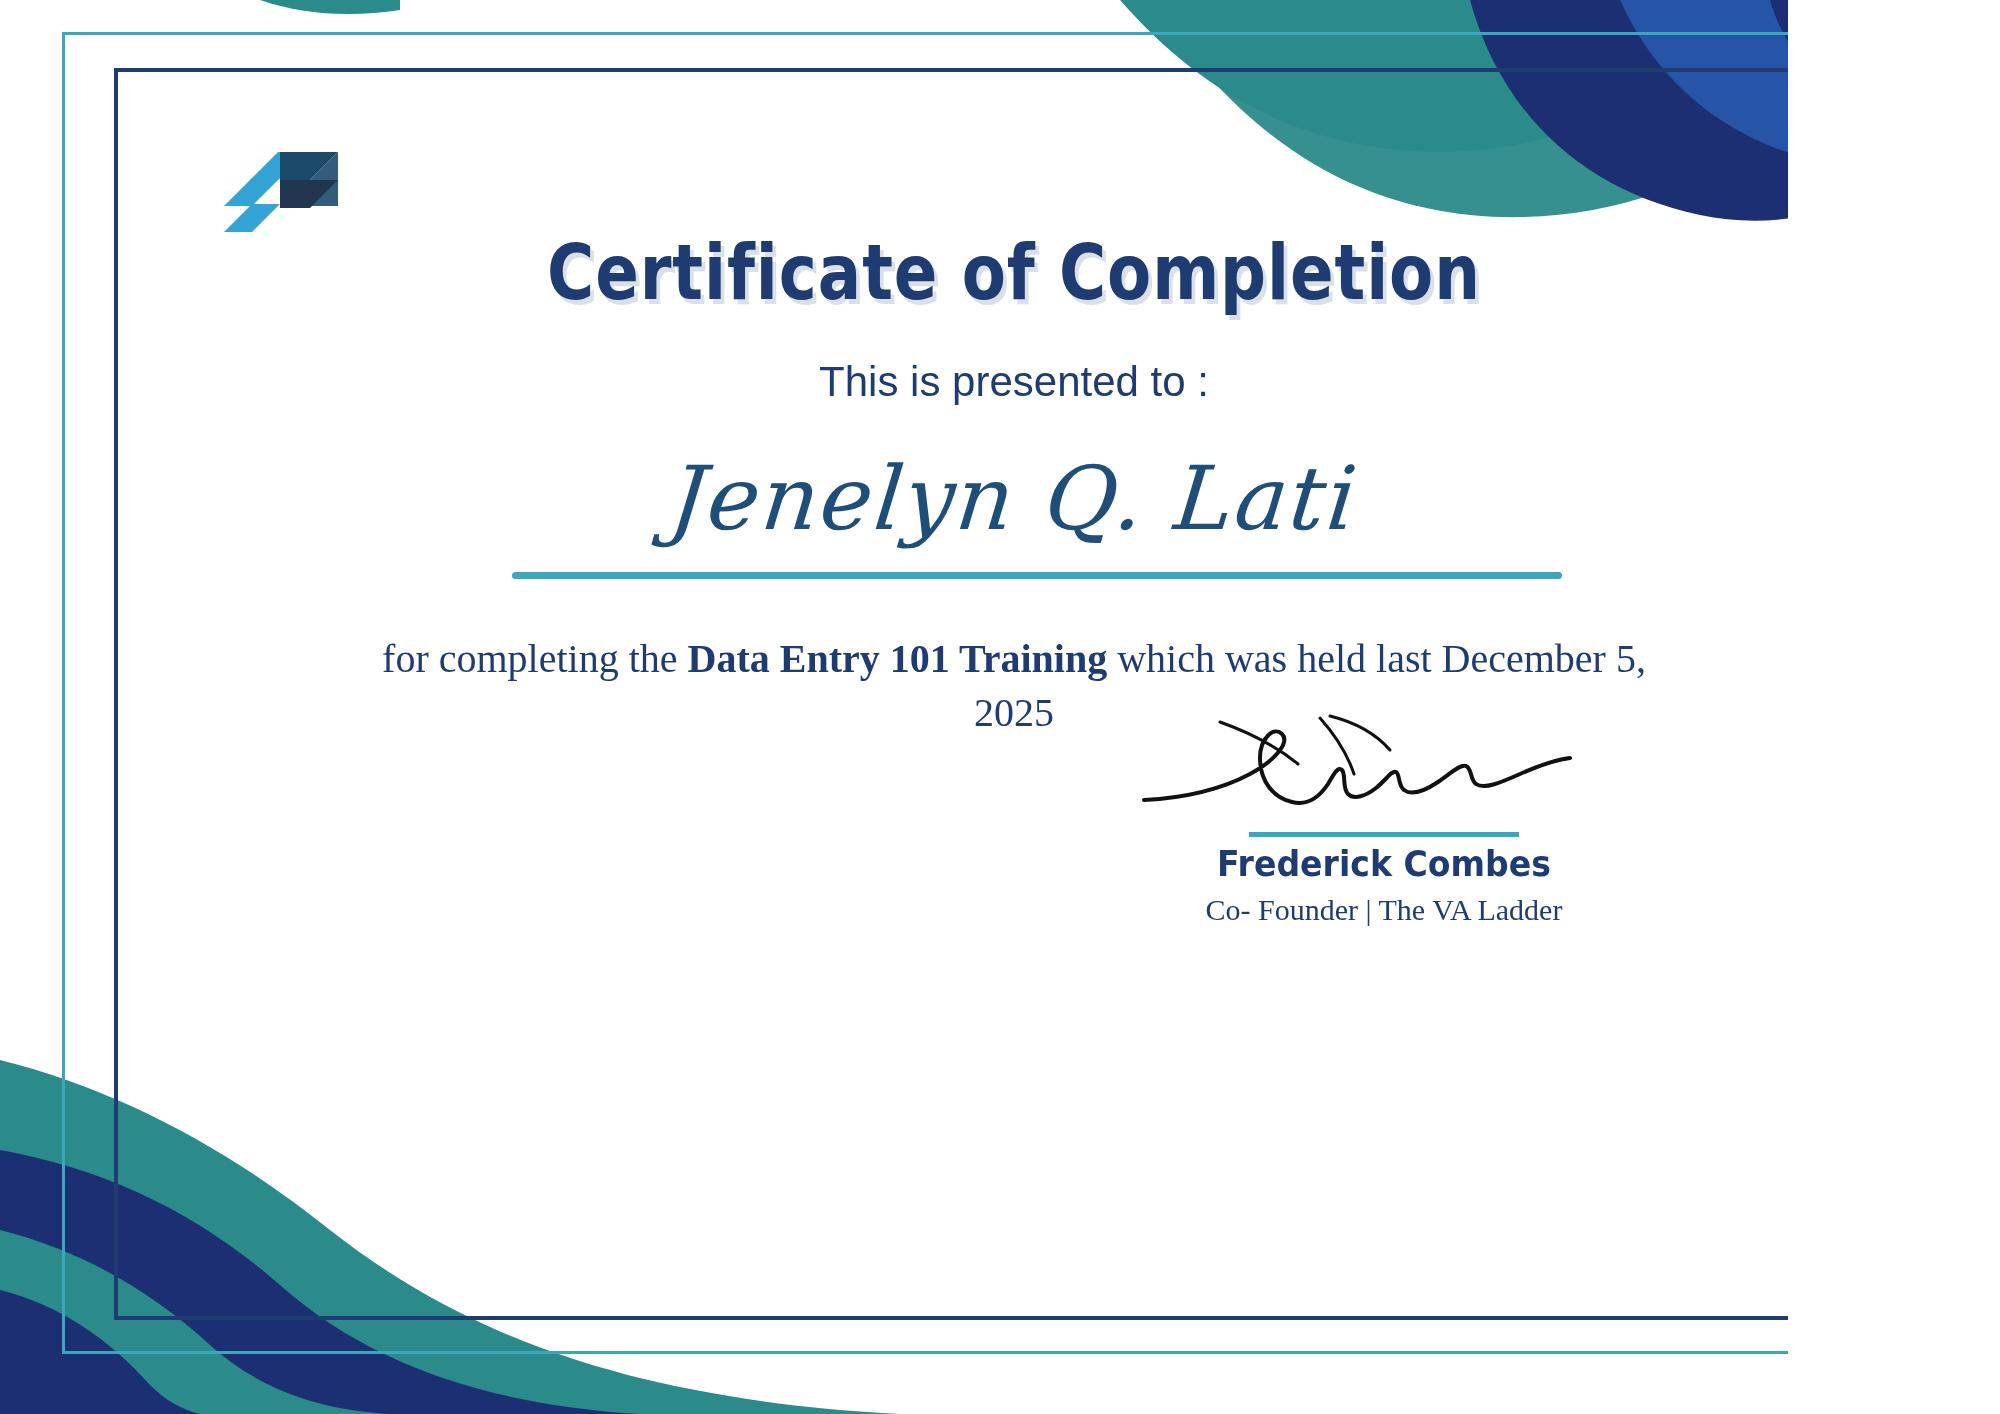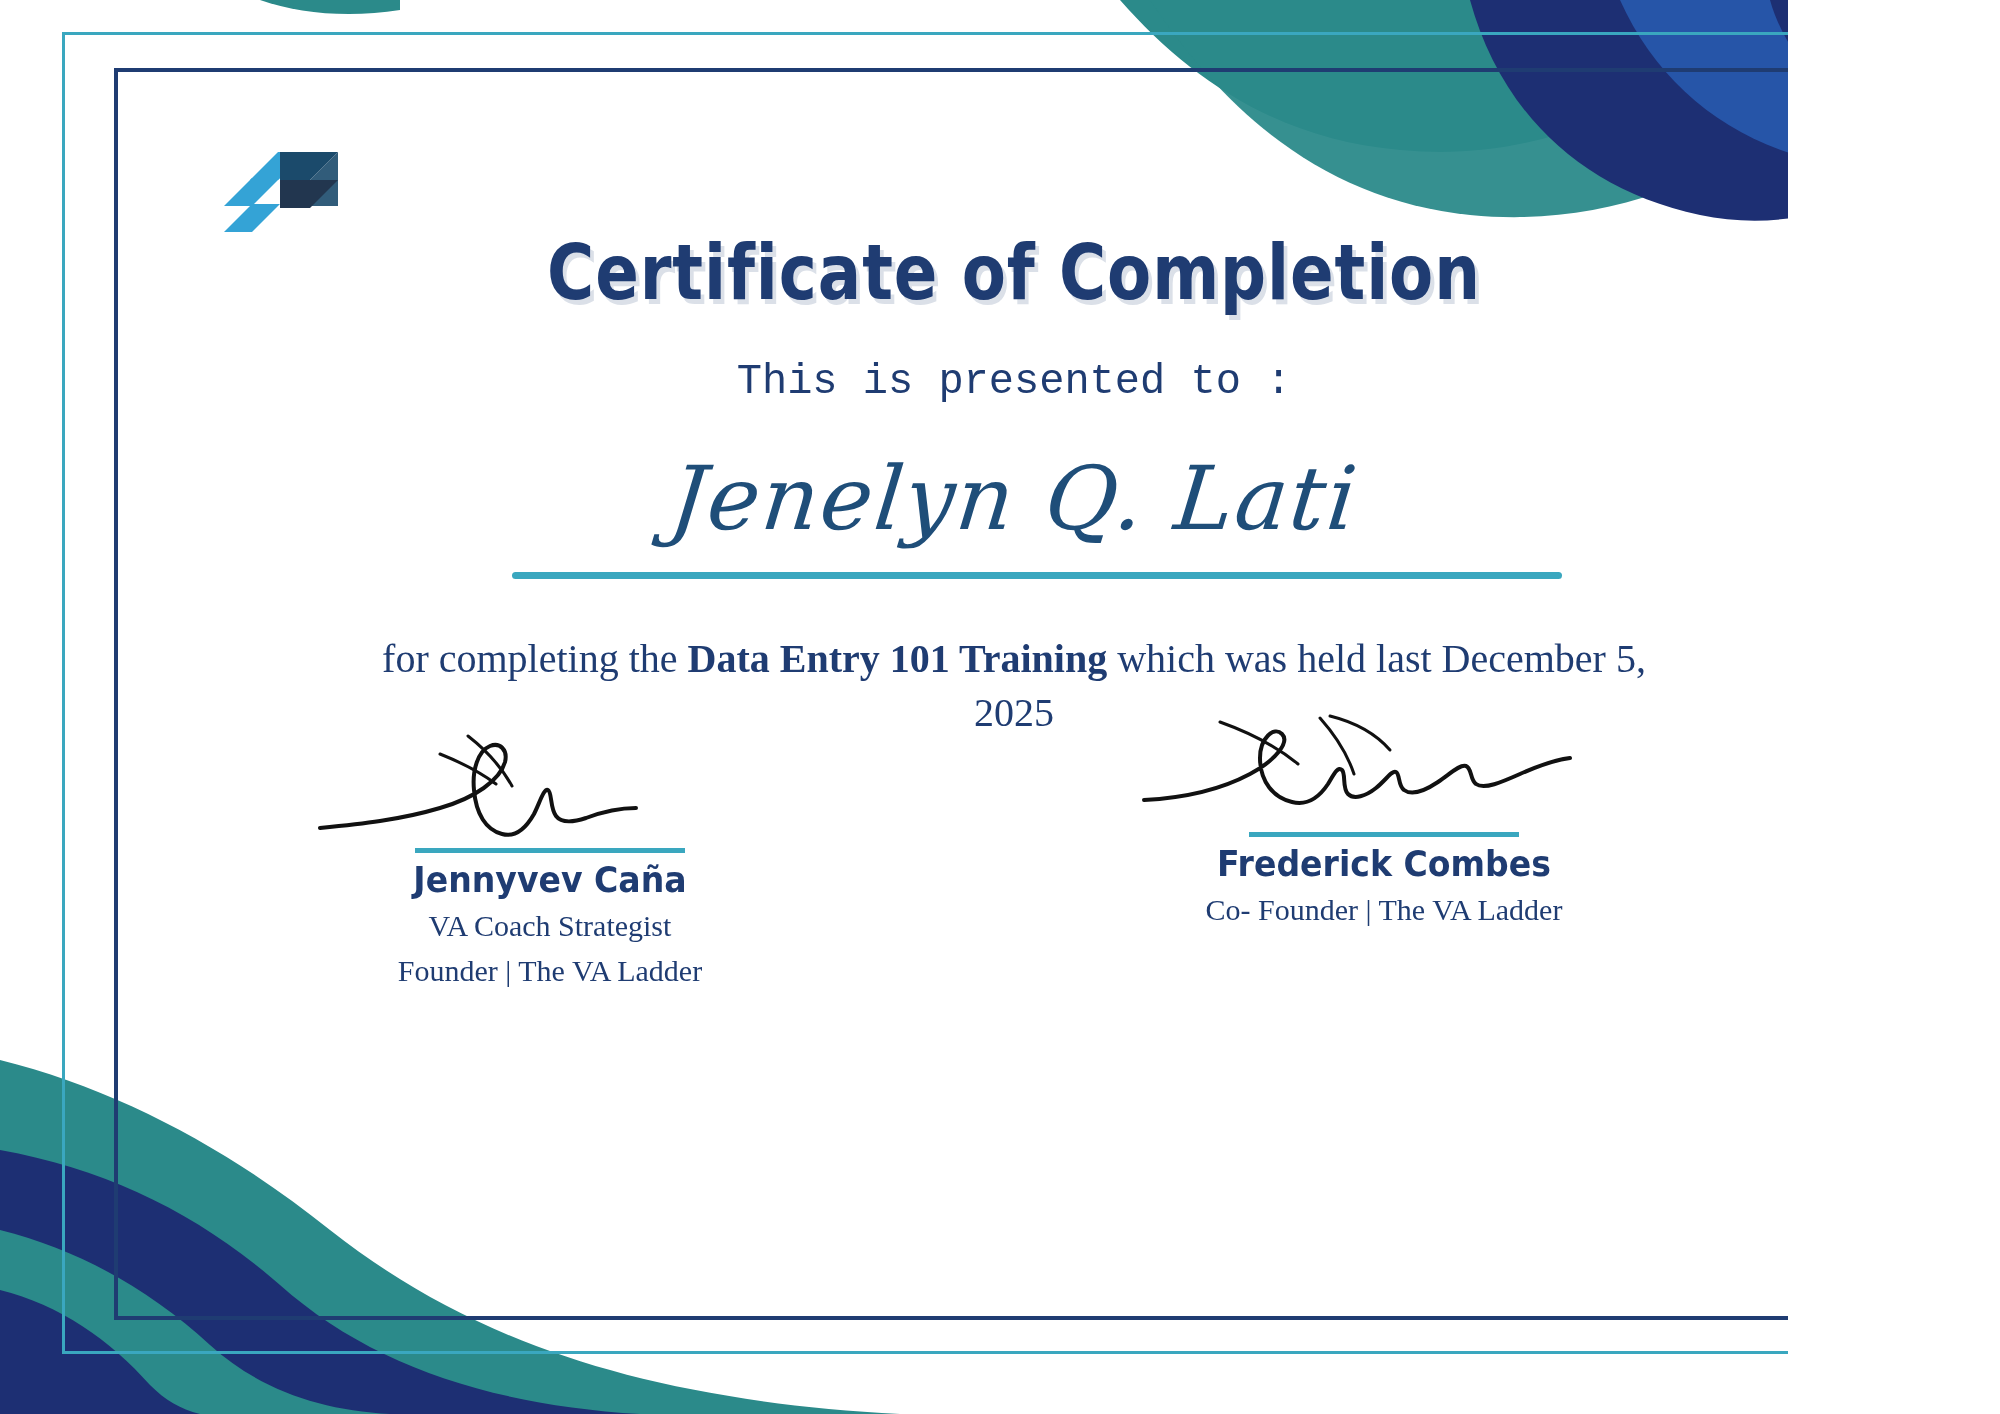--- a/index.html
+++ b/index.html
@@ -91,21 +91,21 @@
   }
 
   .presented {
     position: absolute;
     left: 0;
     top: 290px;
     width: 1800px;
     text-align: center;
     font-size: 42px;
     color: #1f3c72;
-    font-family: Liberation Mono, monospace;
+    font-family: Liberation Sans, sans-serif;
   }
 
   .recipient-wrap {
     position: absolute;
     left: 0;
     top: 380px;
     width: 1800px;
     text-align: center;
   }
   .recipient {
@@ -222,33 +222,20 @@
 
     <div class="recipient-wrap">
       <span class="recipient">Jenelyn Q. Lati</span>
     </div>
     <div class="recipient-rule"></div>
 
     <div class="reason">
       <span>for completing the </span><b>Data Entry 101 Training</b><span> which was held last </span><span>December 5, 2025</span>
     </div>
 
-    <div class="sig-block sig-left">
-      <div class="sig-mark">
-        <svg width="520" height="120" viewBox="0 0 520 120">
-          <path d="M30,100 C70,96 110,92 150,80 C185,70 210,52 215,34 C218,22 210,14 200,18 C188,23 182,42 184,62 C186,86 196,102 212,106 C226,110 236,100 244,86 C250,74 254,60 258,62 C262,64 260,80 266,88 C272,96 284,94 296,90 C312,84 330,80 346,80" fill="none" stroke="#111111" stroke-width="4" stroke-linecap="round"></path>
-          <path d="M150,26 C170,34 190,44 206,56" fill="none" stroke="#111111" stroke-width="3" stroke-linecap="round"></path>
-          <path d="M178,8 C196,22 212,40 222,58" fill="none" stroke="#111111" stroke-width="3" stroke-linecap="round"></path>
-        </svg>
-      </div>
-      <div class="sig-rule"></div>
-      <div class="sig-name">Jennyvev Caña</div>
-      <div class="sig-role">VA Coach Strategist</div>
-      <div class="sig-role">Founder | The VA Ladder</div>
-    </div>
 
     <div class="sig-block sig-right">
       <div class="sig-mark">
         <svg width="520" height="120" viewBox="0 0 520 120">
           <path d="M20,88 C60,86 96,78 126,62 C152,48 166,30 158,22 C150,14 136,26 136,46 C136,70 150,86 168,90 C184,94 196,84 204,72 C210,62 214,54 218,58 C222,62 218,76 224,82 C230,88 242,84 252,76 C262,68 268,58 272,60 C276,62 274,74 280,78 C288,84 302,78 314,70 C326,62 336,52 342,54 C348,56 346,68 352,72 C360,78 378,70 396,62 C414,54 430,48 446,46" fill="none" stroke="#111111" stroke-width="4" stroke-linecap="round"></path>
           <path d="M96,10 C124,20 152,34 174,52" fill="none" stroke="#111111" stroke-width="3" stroke-linecap="round"></path>
           <path d="M196,6 C212,24 224,44 230,62" fill="none" stroke="#111111" stroke-width="3" stroke-linecap="round"></path>
           <path d="M206,4 C230,10 252,22 266,38" fill="none" stroke="#111111" stroke-width="3" stroke-linecap="round"></path>
         </svg>
       </div>

